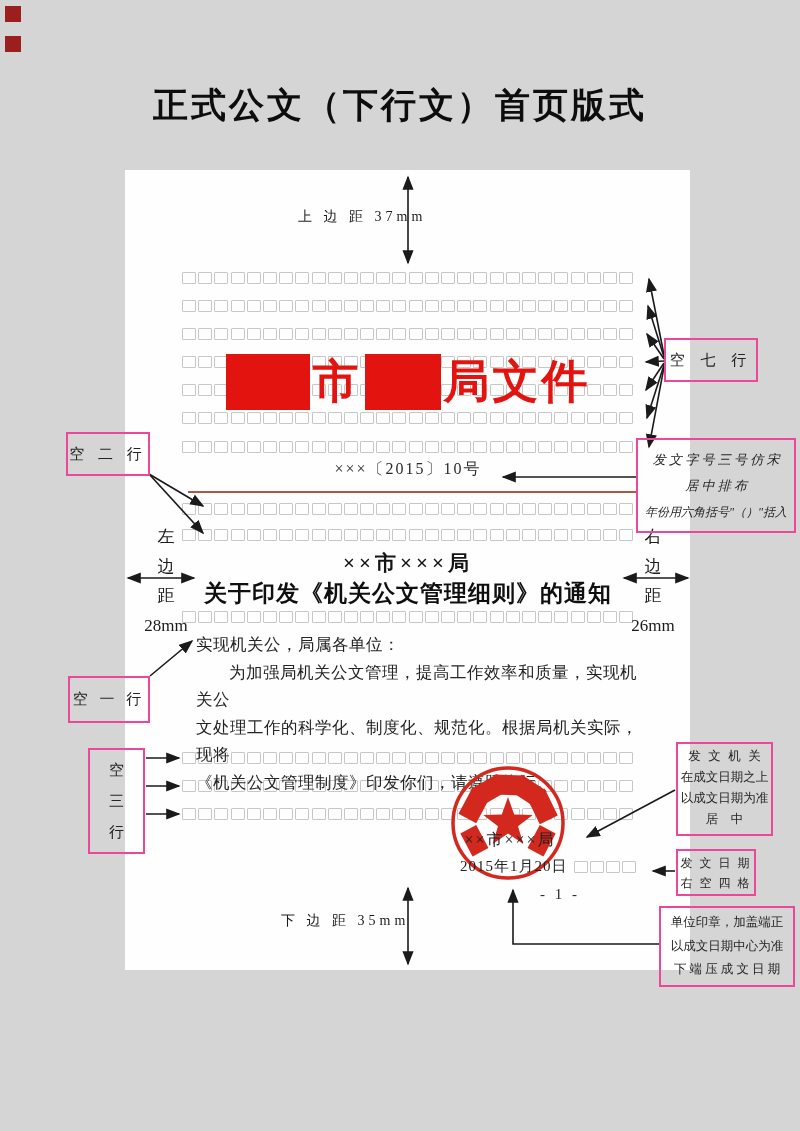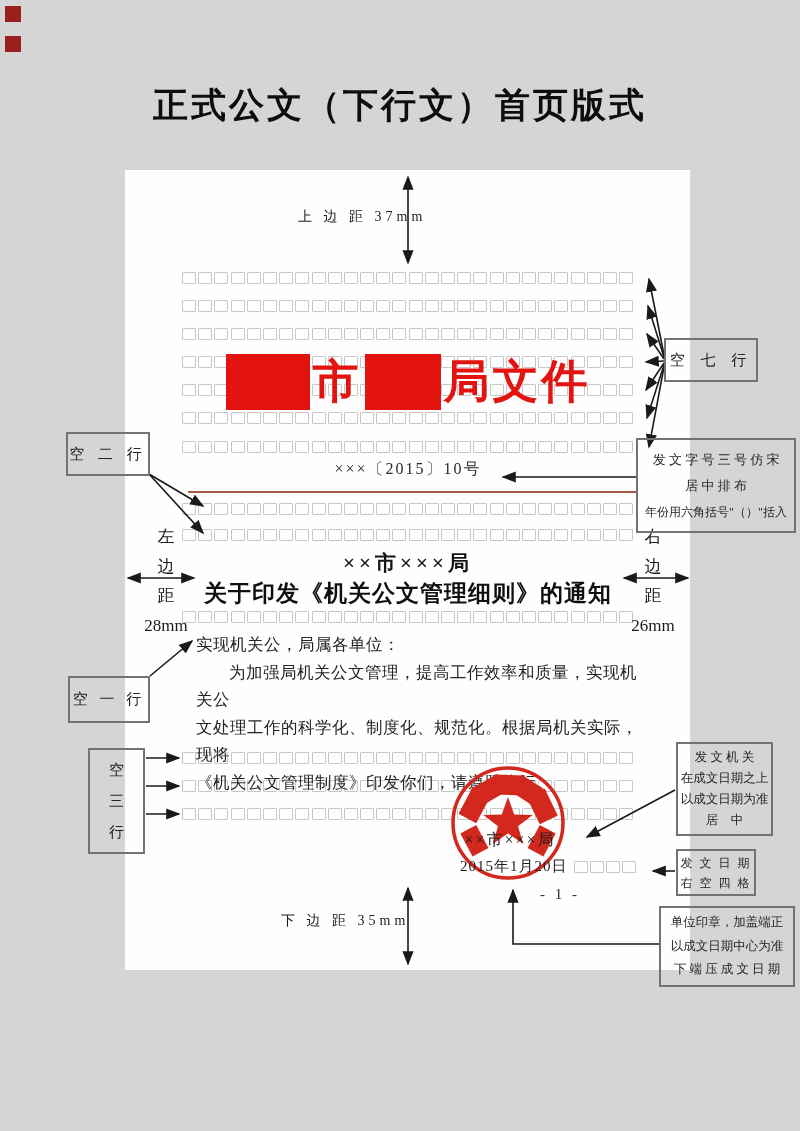--- a/index.html
+++ b/index.html
@@ -71,31 +71,31 @@
   
   .dim-text{position:absolute;font-size:14px;letter-spacing:4px;color:#1b1b1b;z-index:5;white-space:nowrap;}
   #top-margin{left:298px;top:208px;}
   #bottom-margin{left:281px;top:912px;}
   .dim-col{position:absolute;width:58px;text-align:center;font-size:17px;line-height:29.5px;color:#1b1b1b;z-index:5;}
   #left-margin{left:137px;top:522px;}
   #right-margin{left:624px;top:522px;}
 
   
   .callout{
-    position:absolute;border:2px solid #737373;background:transparent;
+    position:absolute;border:2px solid #ec4899;background:transparent;
     display:flex;flex-direction:column;align-items:center;justify-content:center;
     text-align:center;color:#242424;z-index:7;
   }
   #c-kong7{left:664px;top:338px;width:94px;height:44px;font-size:15px;letter-spacing:6px;}
   #c-kong2{left:66px;top:432px;width:84px;height:44px;font-size:15px;letter-spacing:5px;}
   #c-kong1{left:68px;top:676px;width:82px;height:47px;font-size:15px;letter-spacing:4px;}
   #c-kong3{left:88px;top:748px;width:57px;height:106px;font-size:15px;line-height:31px;}
-  #c-zihao{left:636px;top:438px;width:160px;height:95px;font-size:13px;line-height:26px;}
+  #c-zihao{left:636px;top:438px;width:160px;height:95px;font-size:13px;line-height:26px;font-style:italic;}
   #c-zihao div:nth-child(3){font-size:12px;letter-spacing:0;}
-  #c-jiguan{left:676px;top:742px;width:97px;height:94px;font-size:12.5px;line-height:21px;}
+  #c-jiguan{left:676px;top:742px;width:97px;height:94px;font-size:12.5px;line-height:21px;font-family:Liberation Mono, monospace;}
   #c-riqi{left:676px;top:849px;width:80px;height:47px;font-size:12px;line-height:20px;letter-spacing:2px;}
   #c-yinzhang{left:659px;top:906px;width:136px;height:81px;font-size:12.5px;line-height:23.5px;}
 
   #arrows{position:absolute;left:0;top:0;z-index:6;pointer-events:none;}
   #arrows line, #arrows polyline{stroke:#1a1a1a;stroke-width:1.6;fill:none;}
 </style>
 </head>
 <body>
 
 <div id="canvas">

